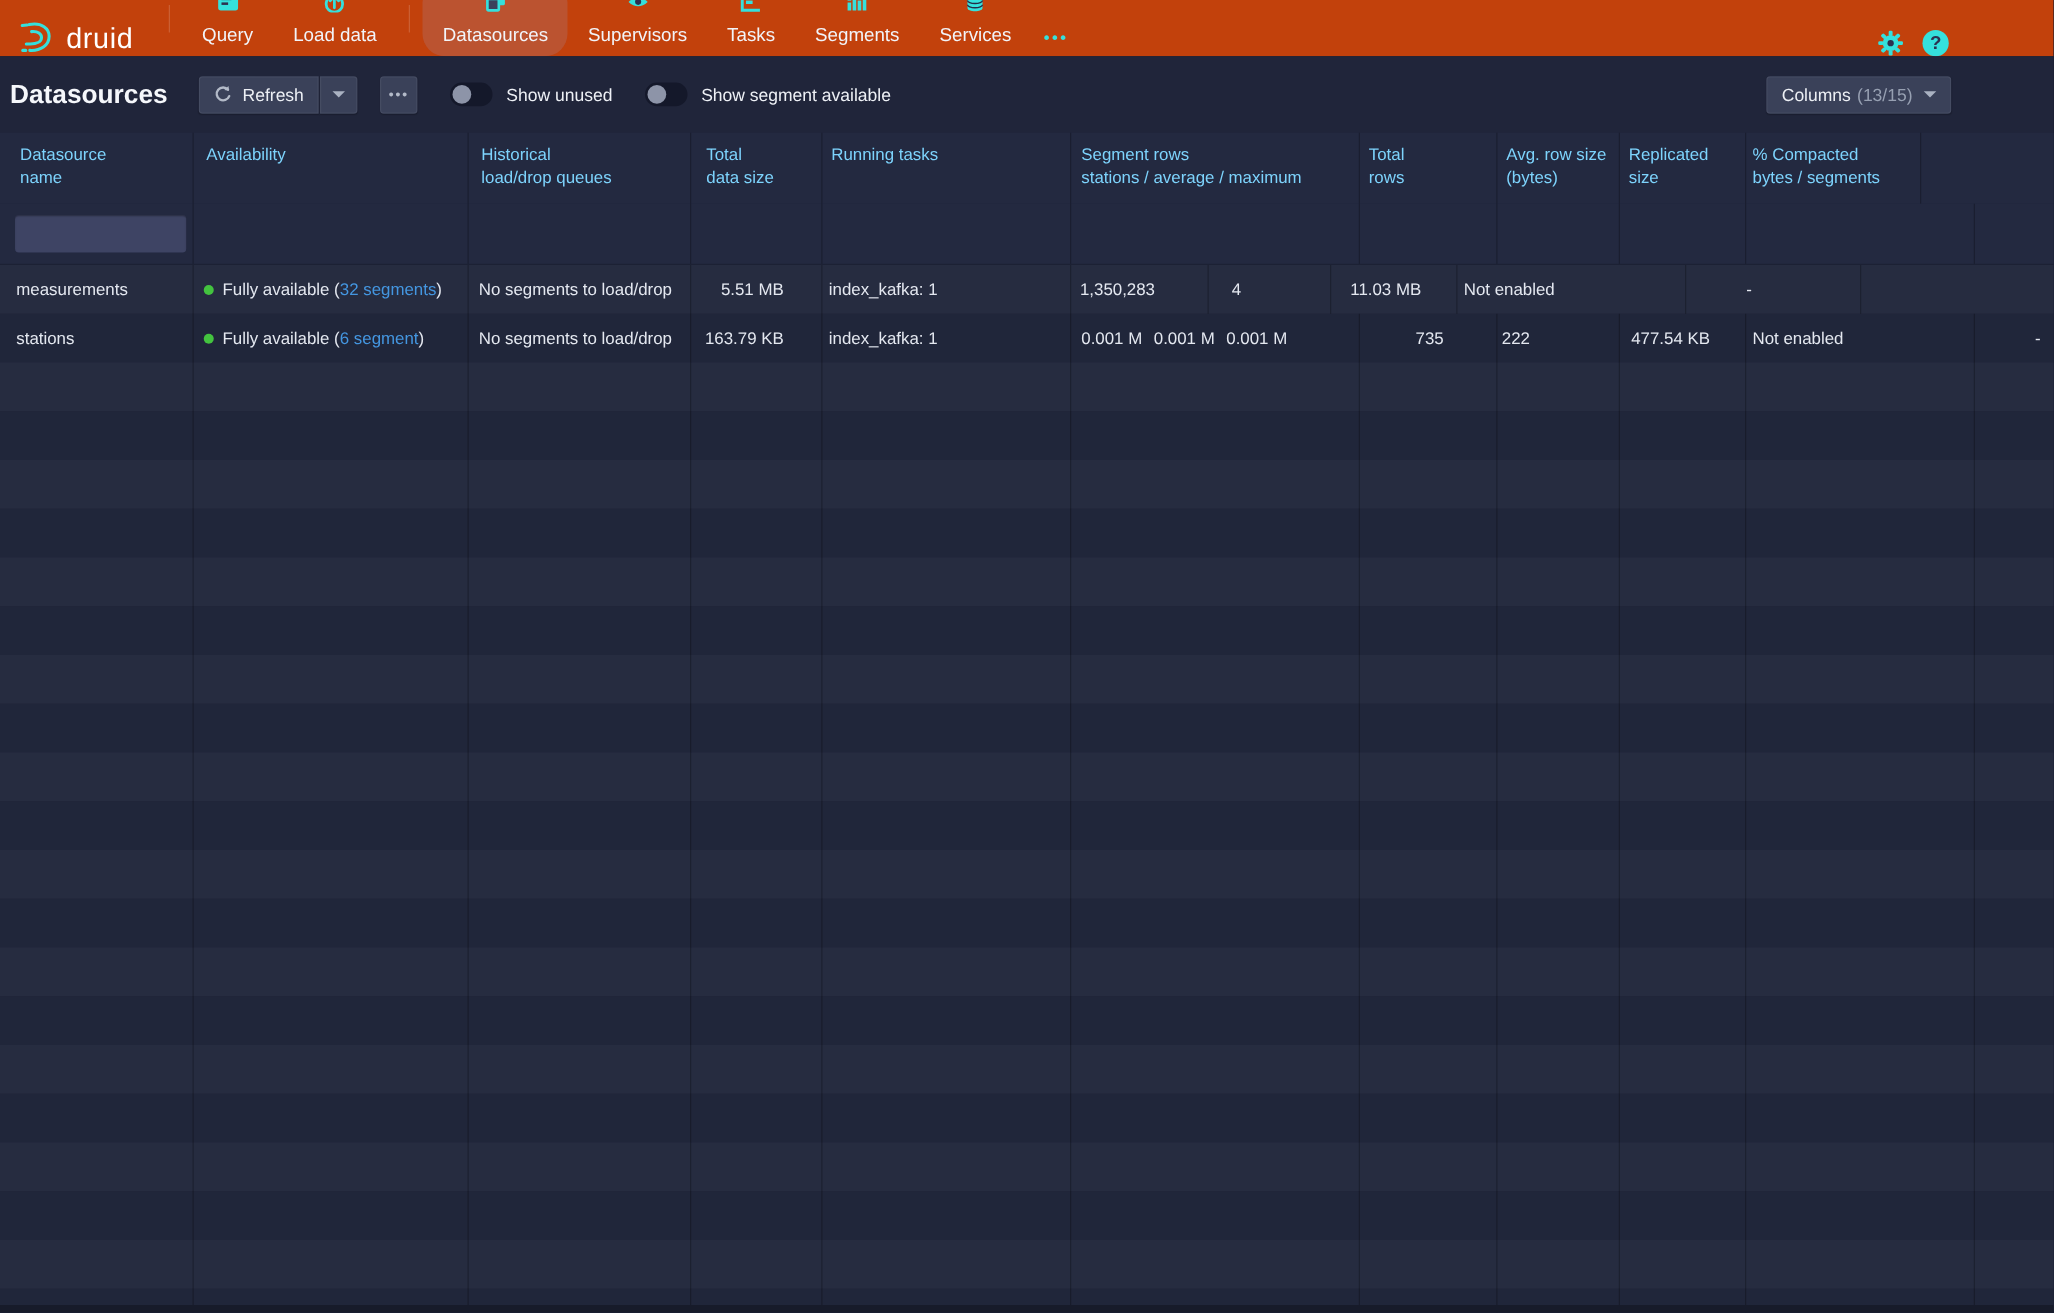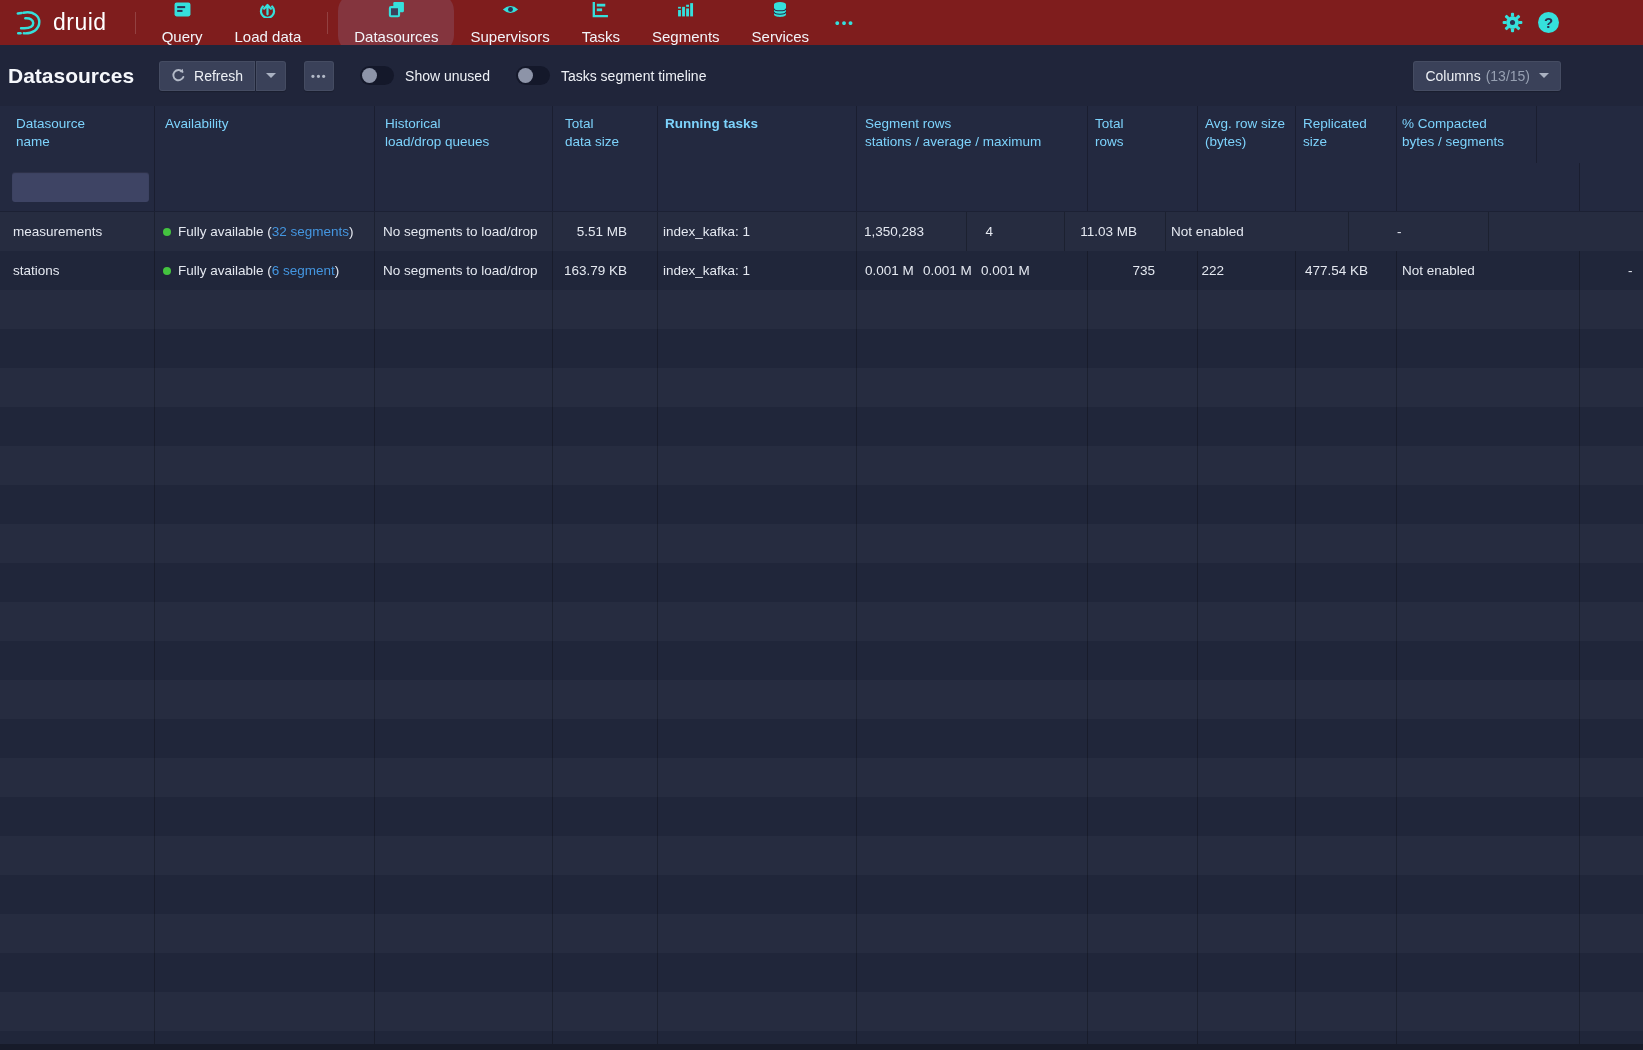--- a/index.html
+++ b/index.html
@@ -6,21 +6,21 @@
   html,body { background:#14182a; }
   .app {
     position:relative; width:1643px; height:1050px; overflow:hidden;
     background:#20253a; font-family:"Liberation Sans", sans-serif;
     -webkit-font-smoothing:antialiased;
   }
 
   
   .topbar {
     position:absolute; top:0; left:0; width:100%; height:45px;
-    background:#7f1d1d; display:flex; align-items:center; padding:0 0 0 14px;
+    background:#c2410c; display:flex; align-items:flex-end; padding:0 0 0 14px;
     box-shadow:0 1px 0 rgba(0,0,0,0.35);
   }
   .brand { display:flex; align-items:center; gap:9px; margin-right:18px; }
   .brand-name { color:#ffffff; font-size:23px; letter-spacing:0.5px; }
   .nav-vdiv { width:1px; height:22px; background:rgba(255,255,255,0.16); margin:0 10px; }
   .nav { display:flex; align-items:center; }
   .nav-tab {
     display:flex; align-items:center; gap:10px; padding:8px 16px;
     border-radius:18px; color:#f2f4f9; font-size:15px; cursor:pointer; white-space:nowrap;flex-direction:column;
   }
@@ -230,21 +230,21 @@
       <div class="switch">
           <div class="knob"></div>
         </div>
       <span class="switch-label">Show unused</span>
     </div>
 
     <div class="switch-group">
       <div class="switch">
           <div class="knob"></div>
         </div>
-      <span class="switch-label">Tasks segment timeline</span>
+      <span class="switch-label">Show segment available</span>
     </div>
 
     <div class="btn columns-btn">
       <span>Columns</span>
       <span class="columns-count">(13/15)</span>
       <span class="caret-down" style="margin-left:4px;"></span>
     </div>
   </div>
 
   <div class="tablewrap">
@@ -257,21 +257,21 @@
           <div>Availability</div>
         </div>
         <div class="hcell" style="width: 178px; padding-left: 10px;">
           <div>Historical</div>
           <div>load/drop queues</div>
         </div>
         <div class="hcell" style="width: 105px; padding-left: 12px;">
           <div>Total</div>
           <div>data size</div>
         </div>
-        <div class="hcell" style="width: 199px; padding-left: 7px; font-weight: bold;">
+        <div class="hcell" style="width: 199px; padding-left: 7px;">
           <div>Running tasks</div>
         </div>
         <div class="hcell" style="width: 231px; padding-left: 8px;">
           <div>Segment rows</div>
           <div>stations / average / maximum</div>
         </div>
         <div class="hcell" style="width: 110px; padding-left: 7px;">
           <div>Total</div>
           <div>rows</div>
         </div>

